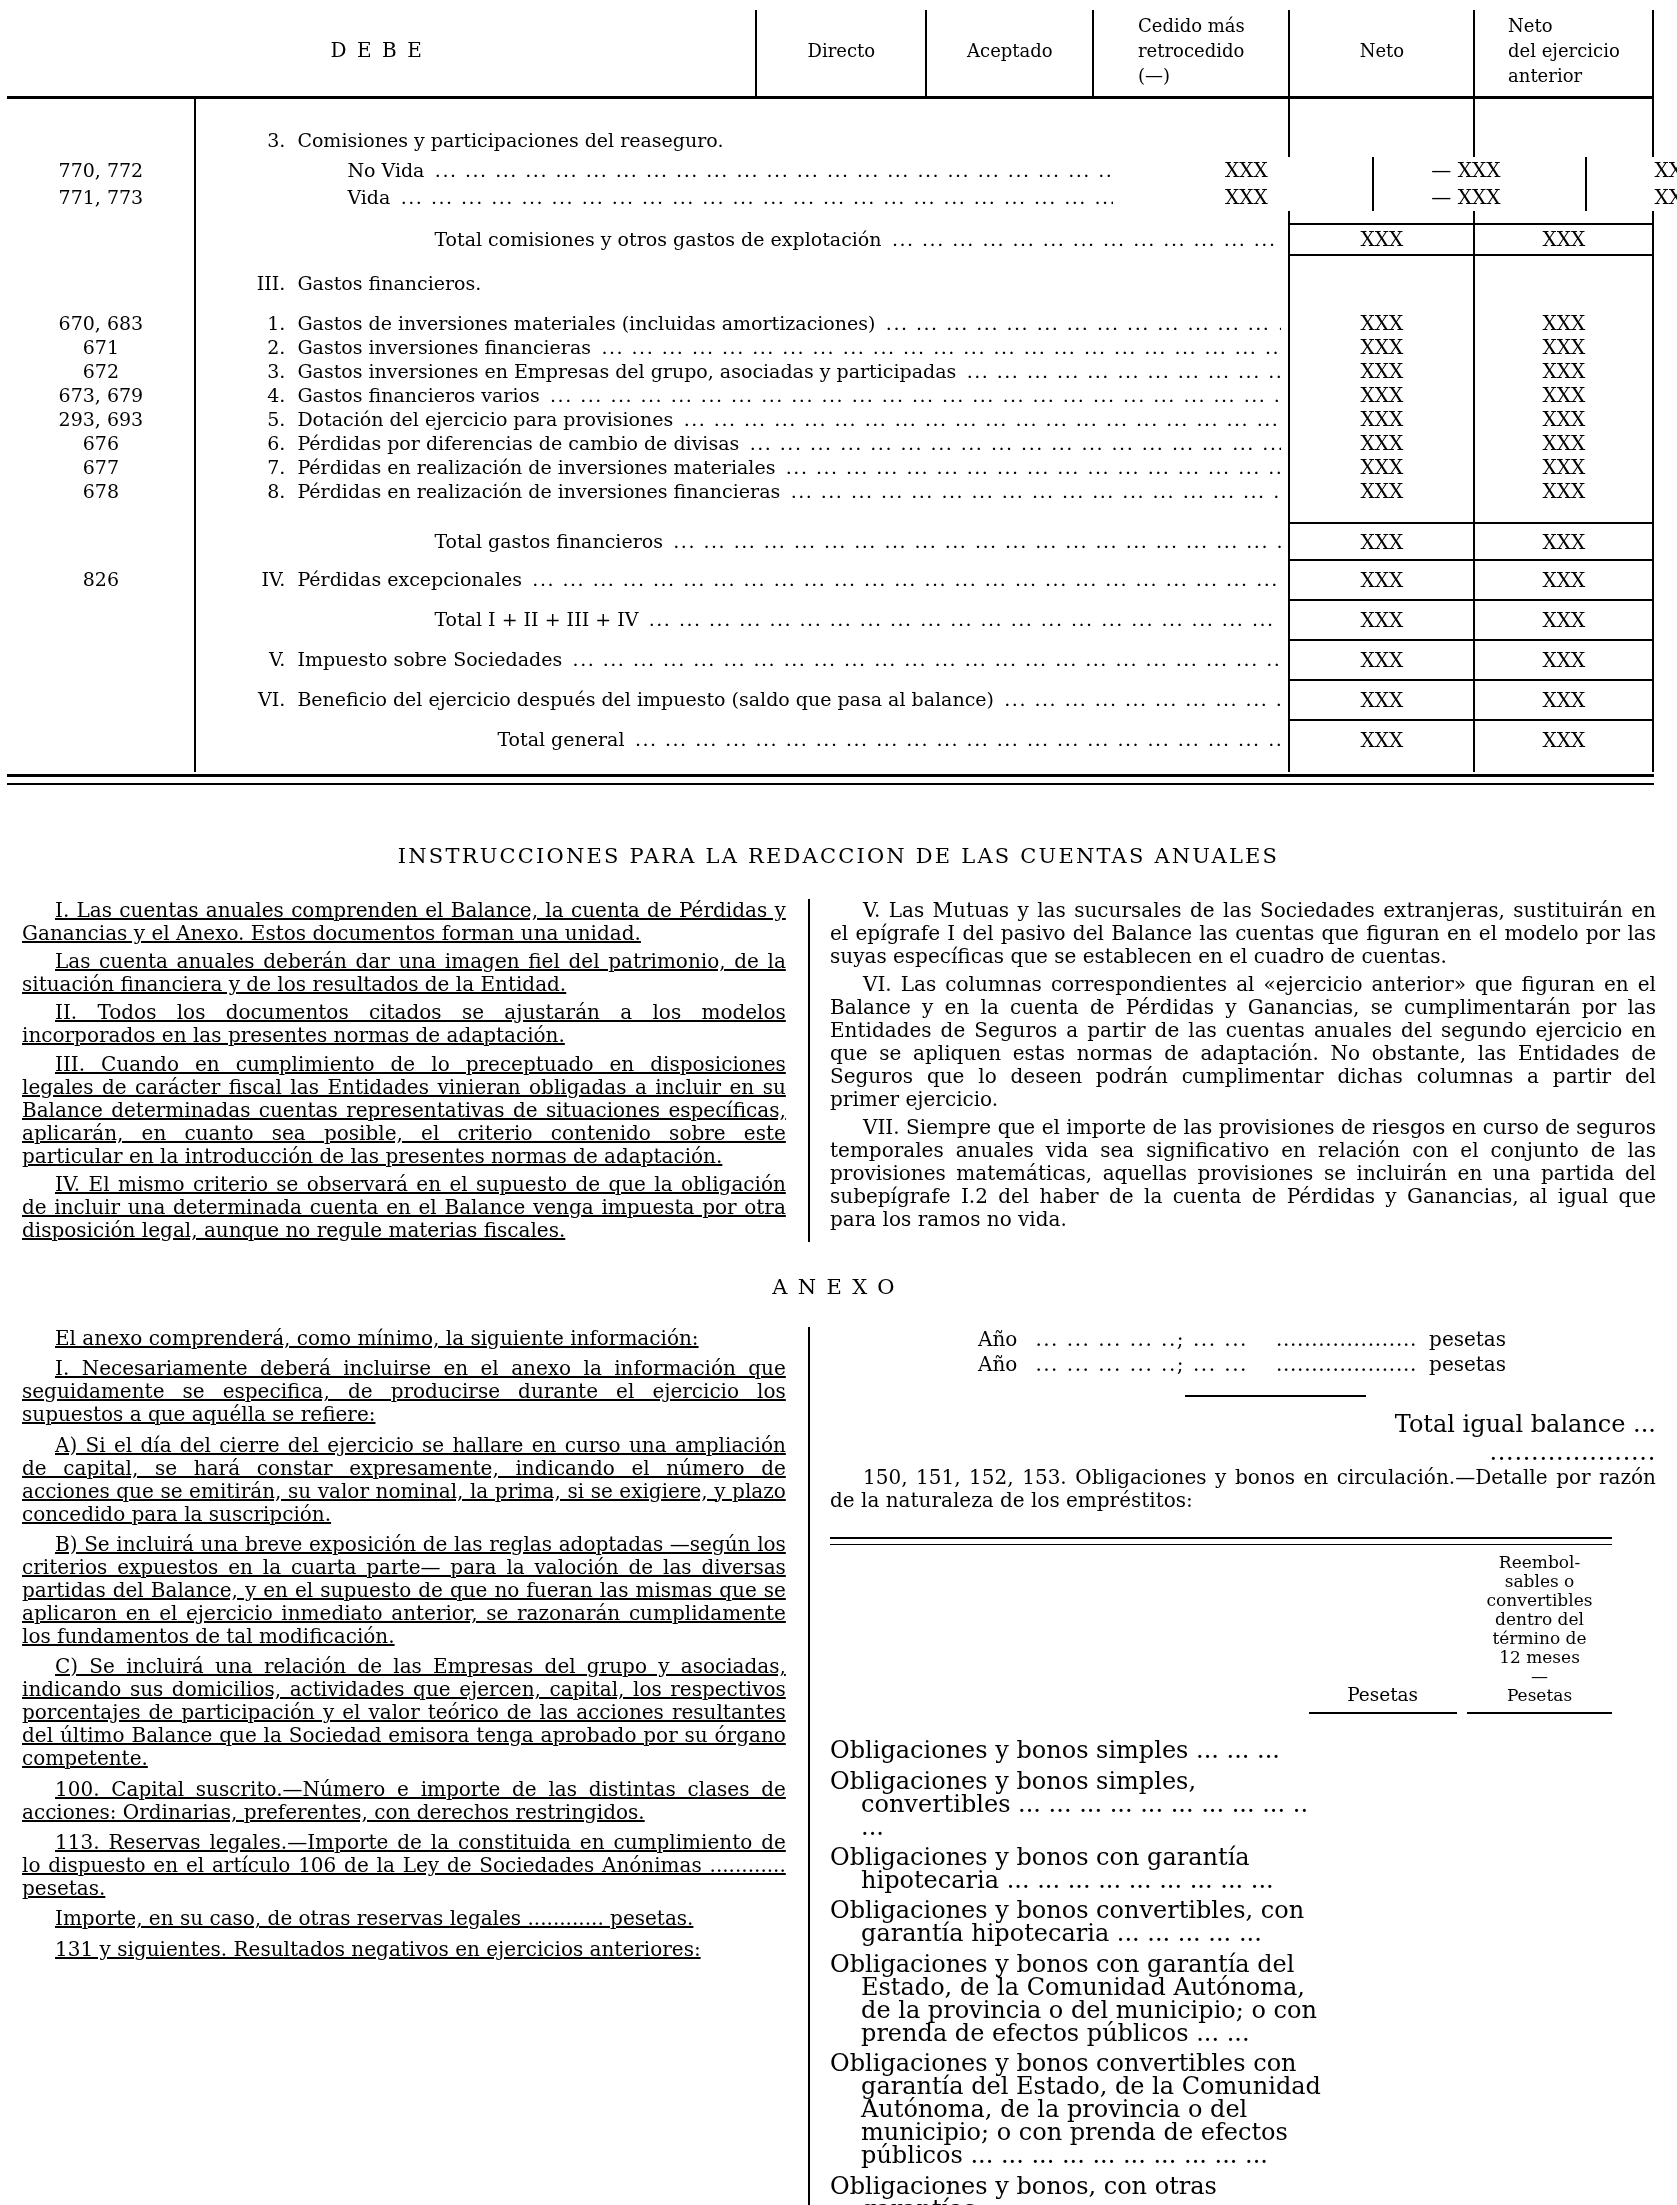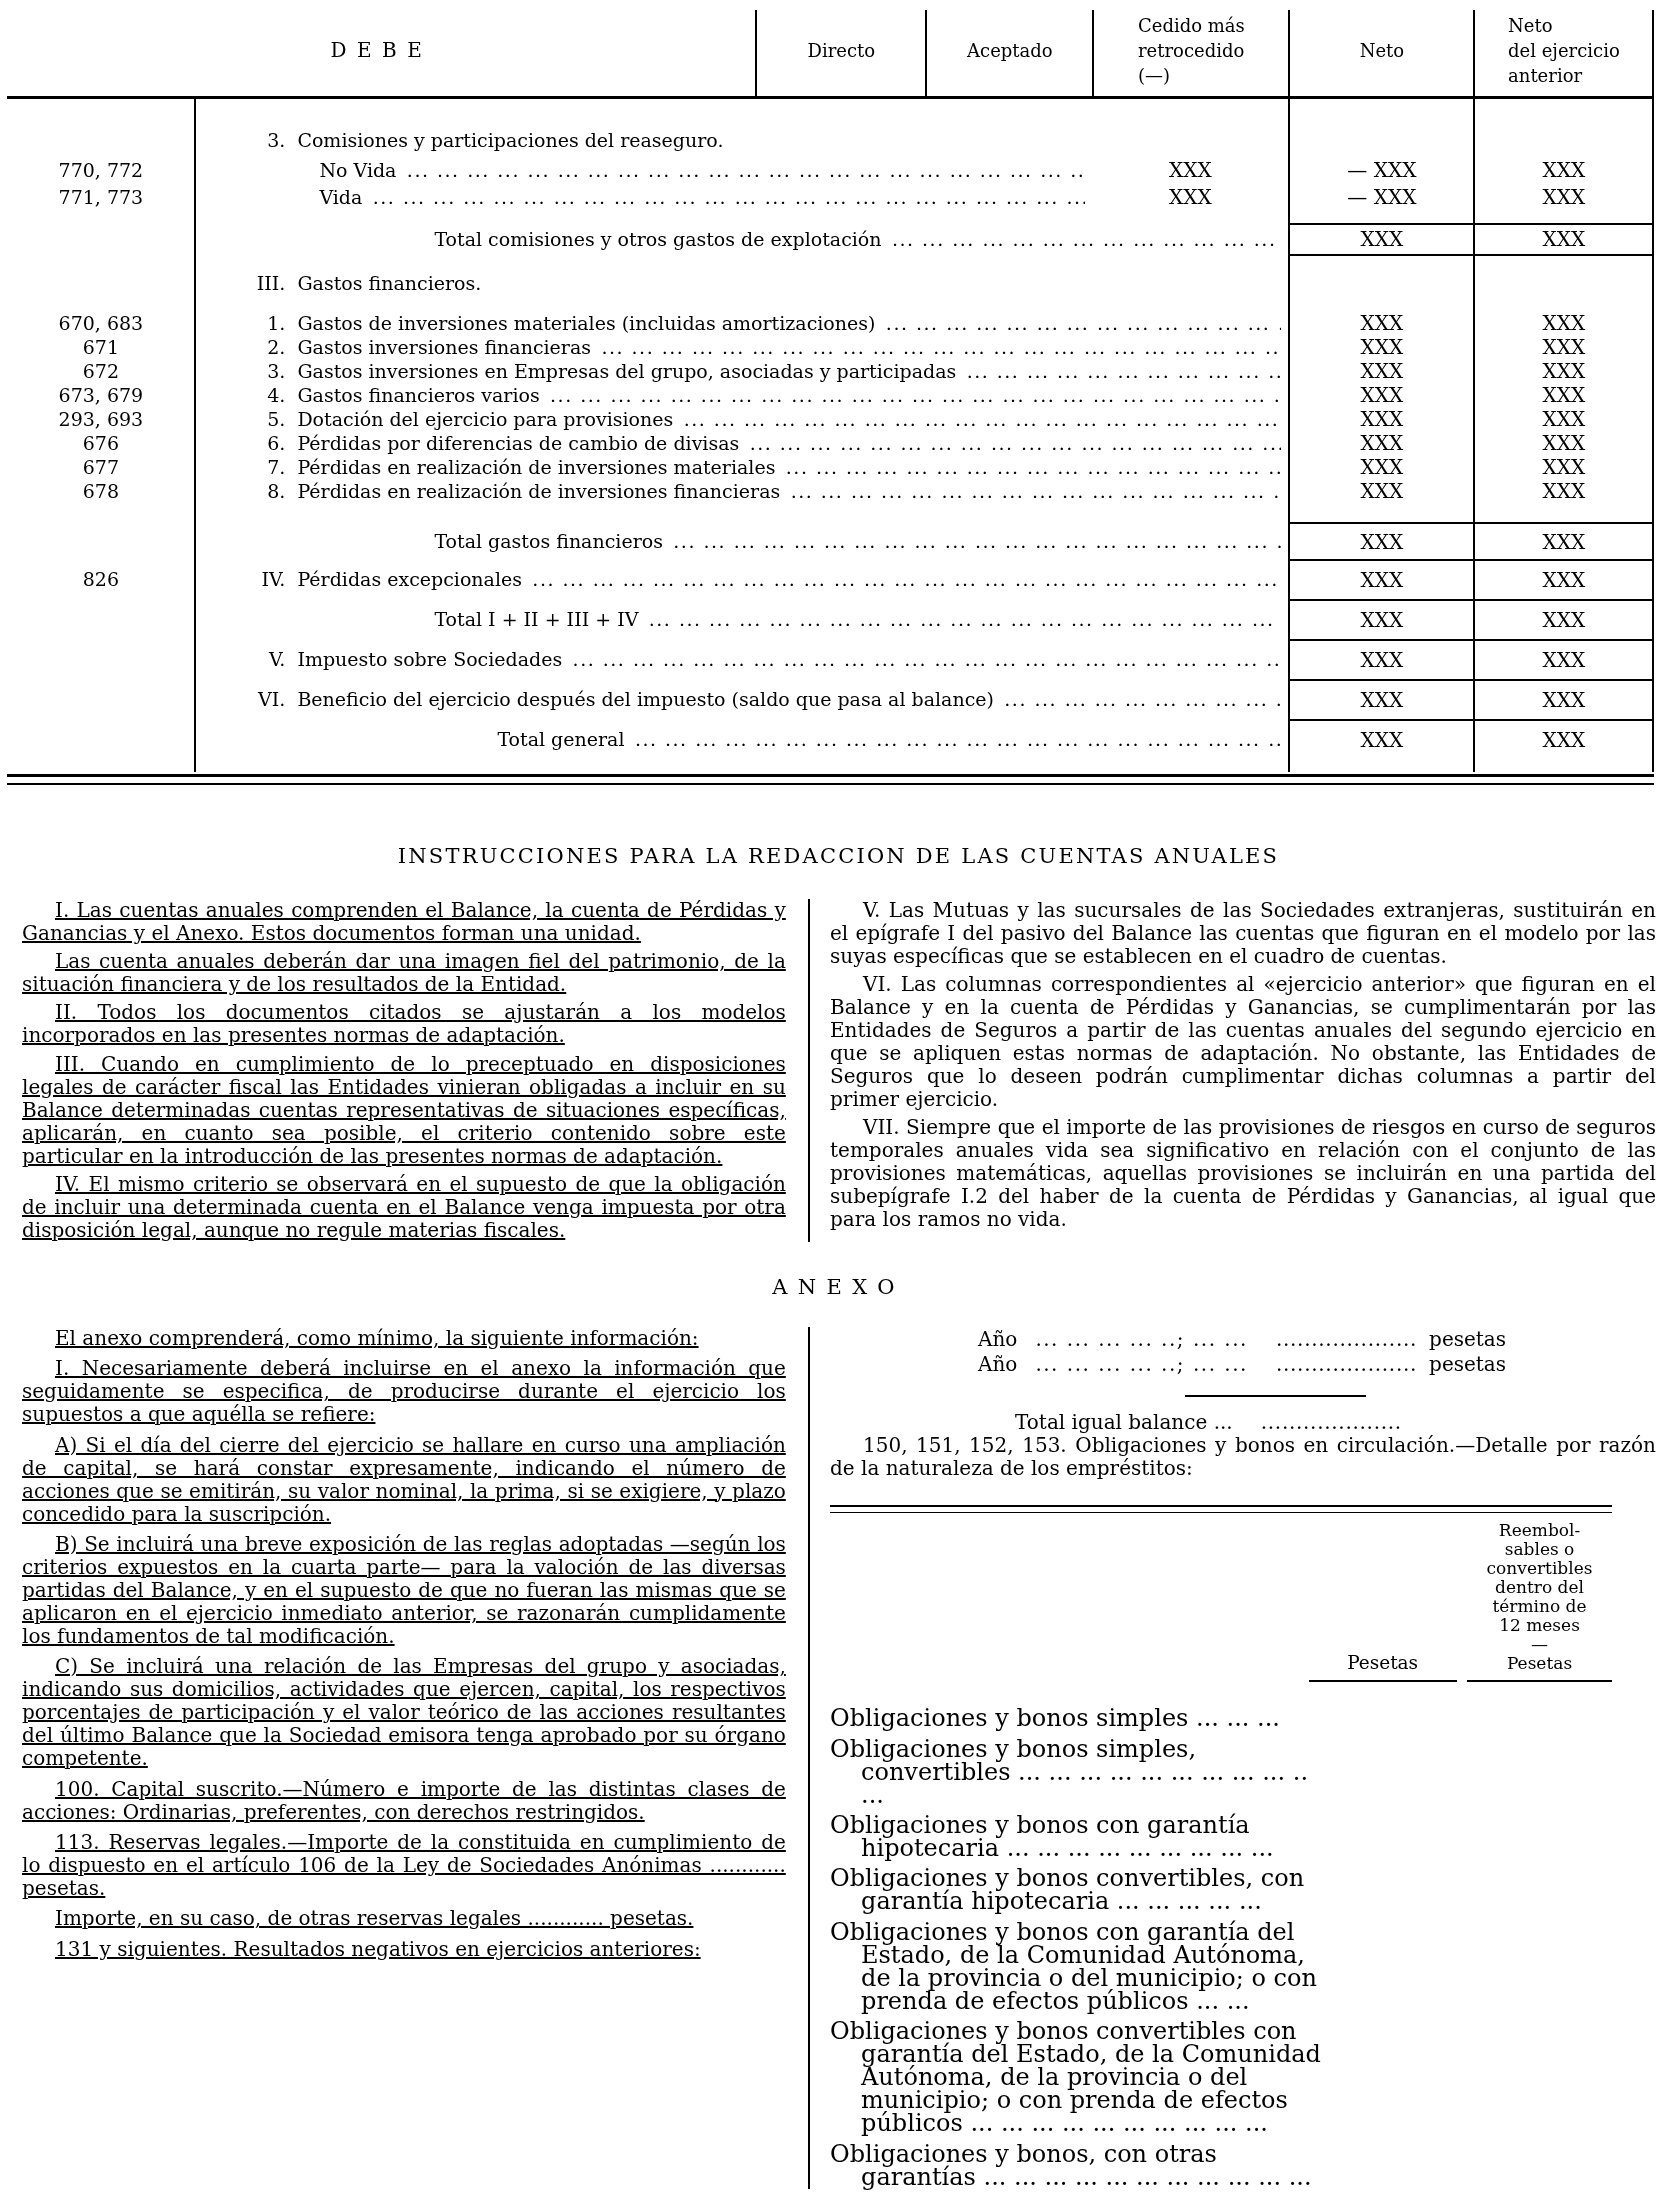--- a/index.html
+++ b/index.html
@@ -26,21 +26,21 @@
   .ced{justify-content:center;font-size:20px;}
   .neto{border-left:2.2px solid #000;justify-content:center;font-size:20px;}
   .ant{border-left:2.2px solid #000;border-right:2.2px solid #000;justify-content:center;font-size:20px;}
   .vt{border-top:2.2px solid #000;}
   .vb{border-bottom:2.2px solid #000;}
   .num{flex:0 0 89px;text-align:right;display:inline-block;}
   .lbl{margin-left:12px;text-align:right;}
   .dots{flex:1;overflow:hidden;white-space:nowrap;margin:0 7.4px 0 10.4px;letter-spacing:1.5px;}
   .desc.total{padding-left:226px;}
   .desc.totalg{padding-left:289px;}
-  .h34{min-height:25px;} .h44{min-height:33px;} .h36{min-height:27px;}
+  .h34{min-height:25px;} .h44{min-height:33px;} .h36{min-height:27px;gap:28px;}
   .h16{min-height:12px;} .h14{min-height:10.4px;} .h18{min-height:13.3px;}
   .h26{min-height:19px;} .h30{min-height:22px;} .h50{min-height:37px;} .h54{min-height:40px;}
   .btm-rule{border-top:3px solid #000;border-bottom:2.2px solid #000;height:6px;margin-top:1.5px;}
   
   .sec-title{text-align:center;font-size:21px;font-weight:normal;letter-spacing:2.2px;margin:0;}
   .instr{margin-top:59px;}
   .cols{display:flex;margin:31px 21px 0 22px;}
   .col-l{width:774px;text-decoration:underline;}
   .divider{width:2.2px;background:#000;margin-left:22px;flex:0 0 2.2px;}
   .col-r{width:837px;margin-left:20px;}
@@ -48,21 +48,21 @@
   .cols p + p{margin-top:5.2px;}
   .anexo{margin-top:33px;}
   .anexo .cols{min-height:786px;margin-top:28px;}
   .anexo .cols p + p{margin-top:7.4px;}
   
   .anio-row{display:flex;align-items:baseline;padding-left:148px;font-size:20px;line-height:25px;white-space:nowrap;}
   .sdots{margin-left:18px;letter-spacing:1.5px;}
   .fdots{margin-left:28px;letter-spacing:0.7px;}
   .anio-row .pes{margin-left:12px;}
   .mini-rule{width:181px;height:2.2px;background:#000;margin:18px 0 13.3px 355px;}
-  .total-line{display:flex;align-items:flex-end;padding-left:185px;font-size:20px;white-space:nowrap;}
+  .total-line{display:flex;align-items:flex-end;padding-left:185px;font-size:24px;white-space:nowrap;flex-direction:column;}
   .para150{margin-top:22px;}
   .subtable{margin-top:25px;width:782px;}
   .st-toprule{height:5.2px;border-top:2.2px solid #000;border-bottom:1.5px solid #000;}
   .st-head{display:flex;justify-content:flex-end;margin-top:7.4px;}
   .st-col{display:flex;flex-direction:column;justify-content:flex-end;align-items:center;text-align:center;
           border-bottom:2.2px solid #000;padding-bottom:7.4px;}
   .st-col1{width:148px;margin-right:10.4px;font-size:18.5px;}
   .st-col2{width:145px;font-size:17px;line-height:19px;white-space:pre-line;}
   .st-items{margin-top:25px;width:492px;}
   .st-items p{margin:0;padding-left:31px;text-indent:-31px;text-align:left;font-size:24px;line-height:23px;}

